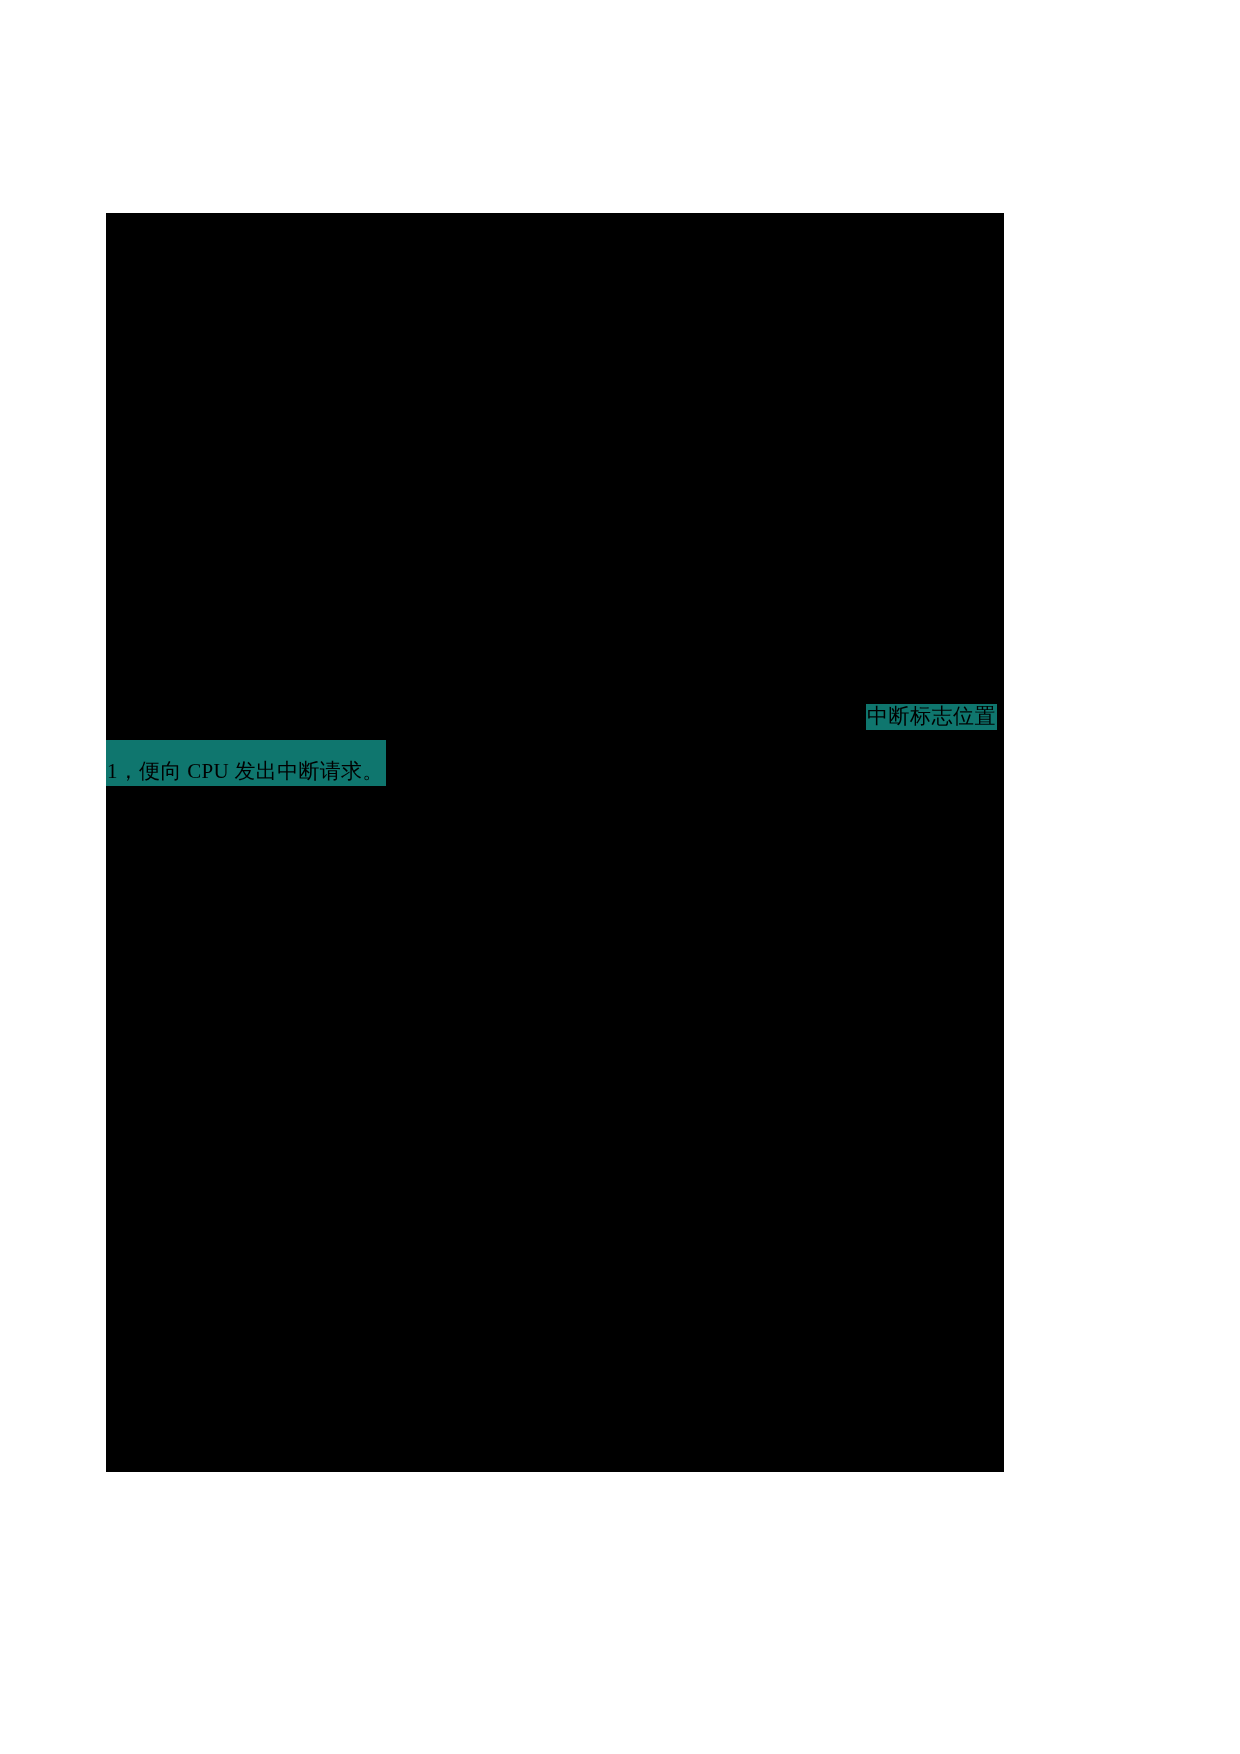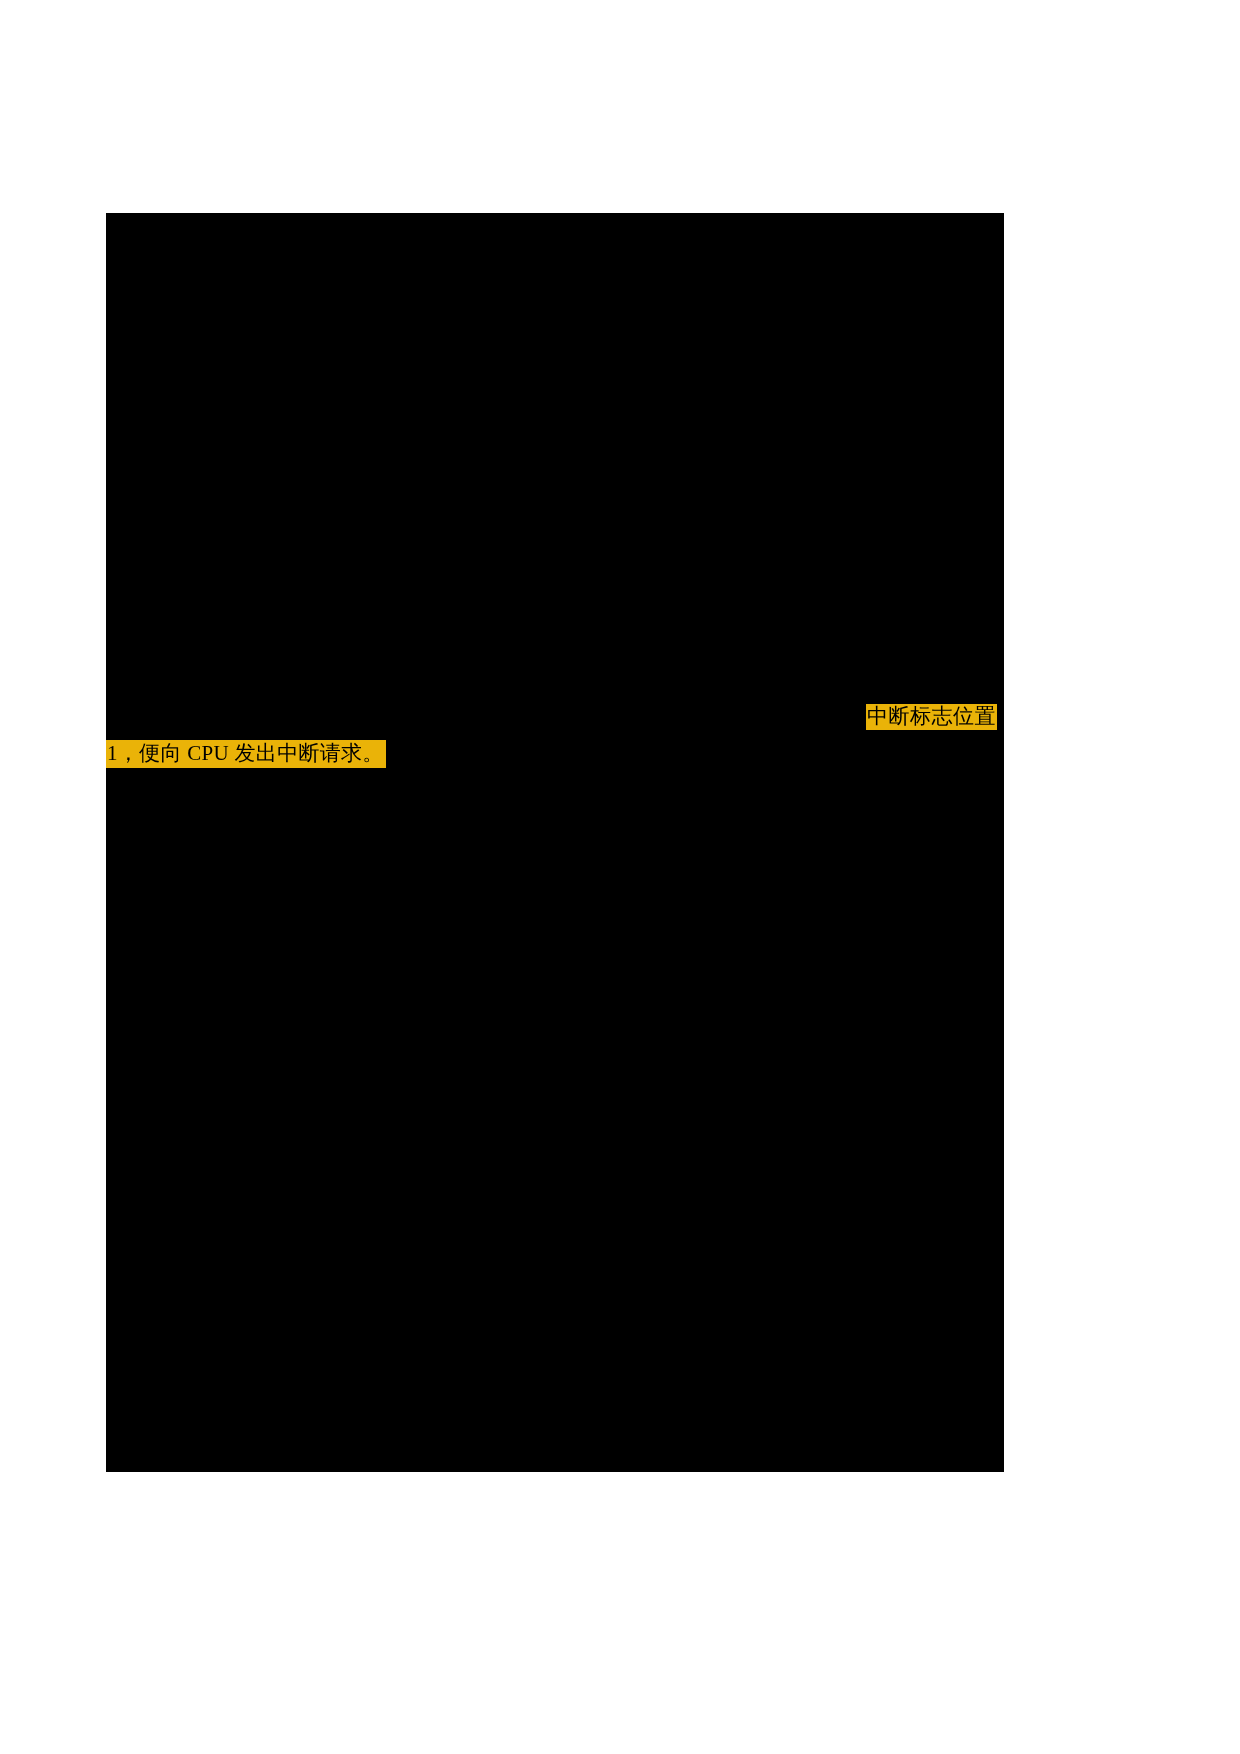--- a/index.html
+++ b/index.html
@@ -21,39 +21,39 @@
     left: 106px;
     top: 213px;
     width: 898px;
     height: 1259px;
     background: #000000;
   }
 
   
   .text-fragment {
     position: absolute;
-    background: #eab308;
+    background: #0f766e;
     color: #000000;
     white-space: nowrap;
     line-height: 1.0;
   }
 
   #fragment-label {
     left: 866px;
     top: 704px;
     font-size: 21px;
     padding: 2px 1px 3px 1px;
     letter-spacing: 0.5px;
   }
 
   #fragment-sentence {
     left: 106px;
     top: 740px;
     font-size: 21px;
-    padding: 3px 2px 4px 1px;
+    padding: 21px 2px 4px 1px;
     letter-spacing: 0.3px;
   }
 </style>
 </head>
 <body>
 
 <div class="doc-page"></div>
 
 <div class="text-fragment" id="fragment-label">中断标志位置</div>
 

